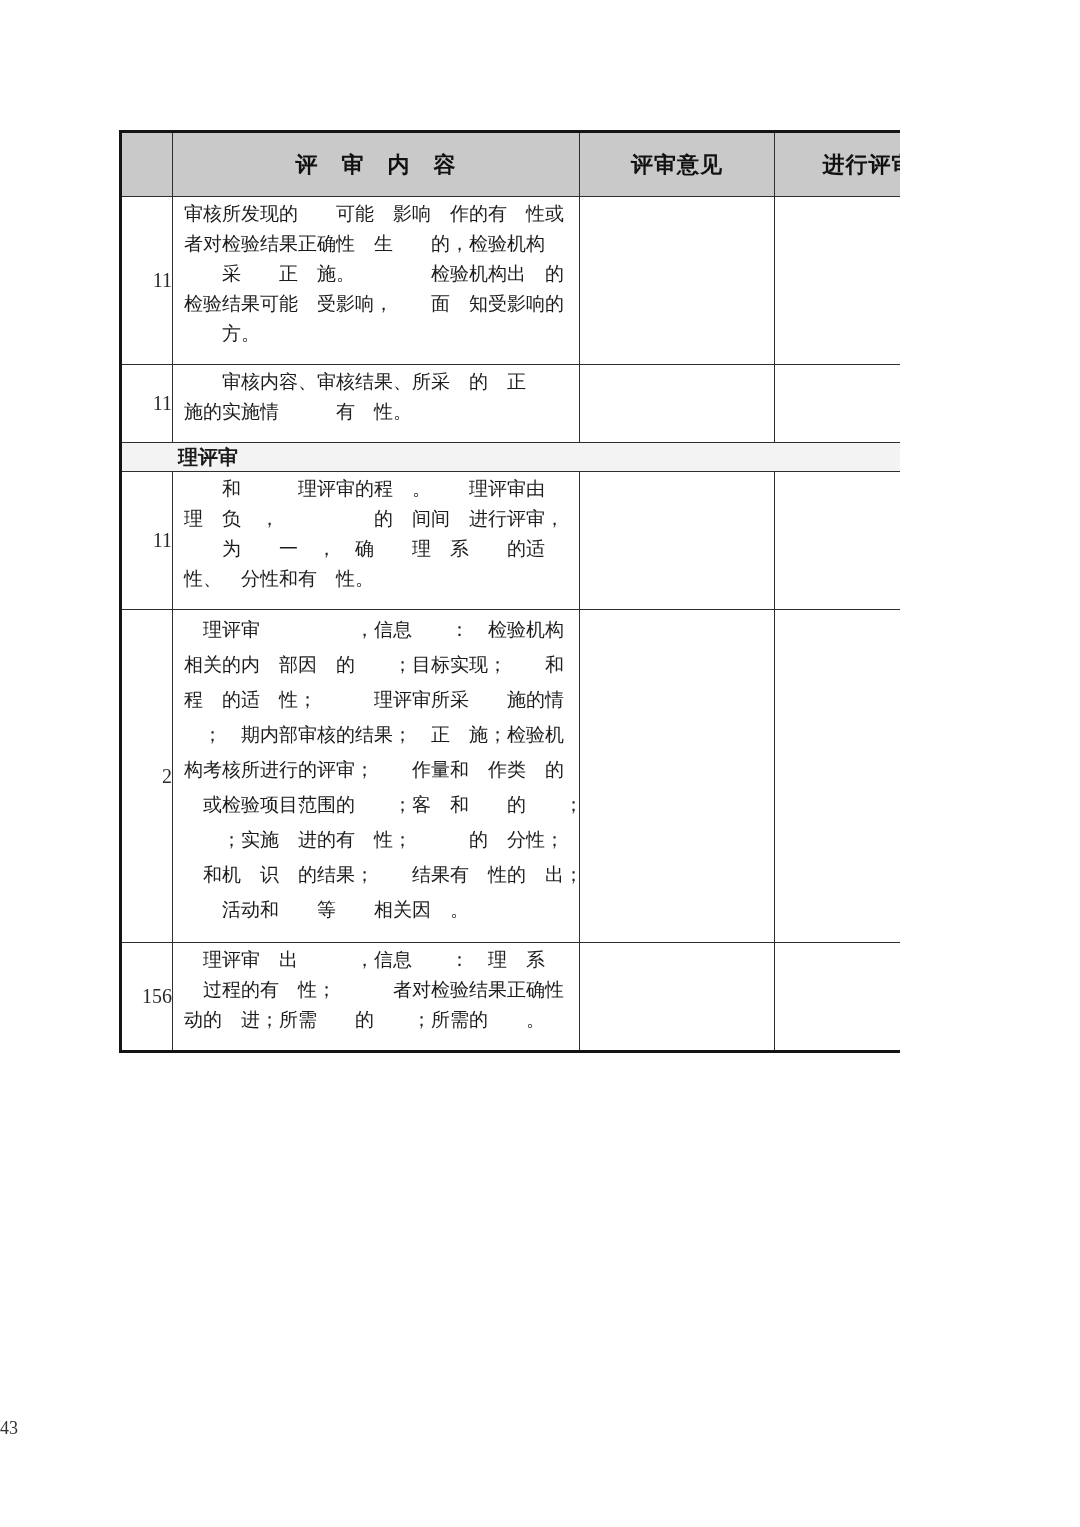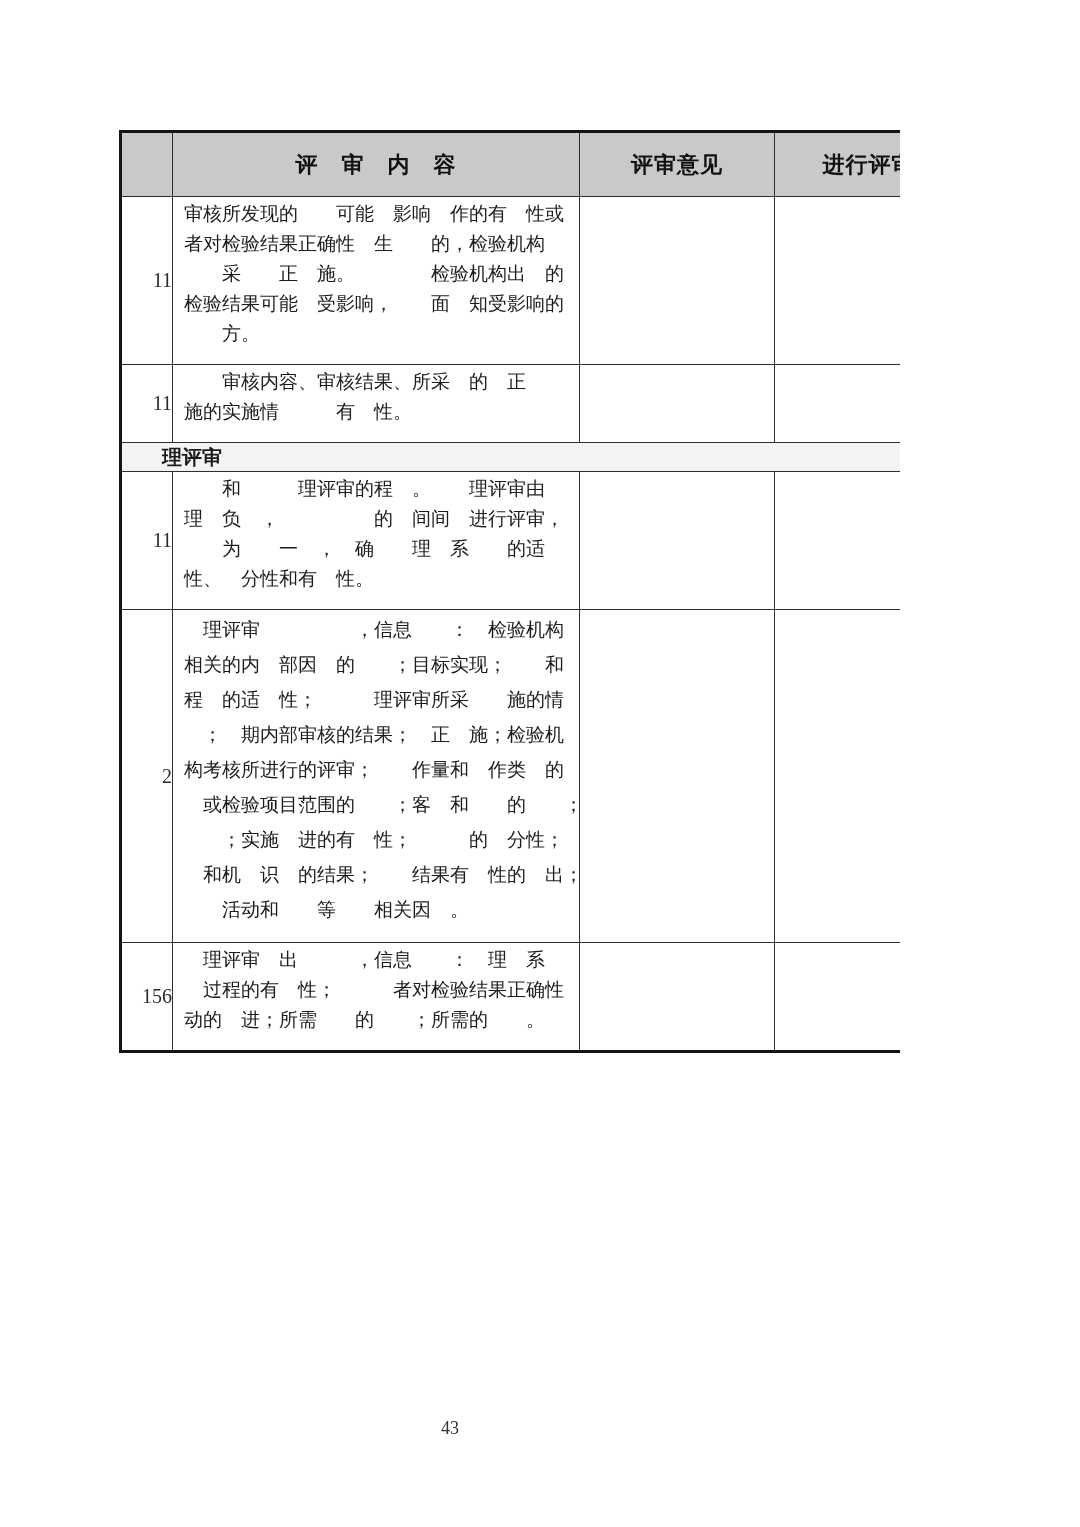--- a/index.html
+++ b/index.html
@@ -59,21 +59,21 @@
   }
   .review-table td.content-cell.tall {
     line-height: 35px;
   }
   .review-table tr.section-row td {
     background: #f3f3f3;
     height: 28px;
     font-size: 20px;
     font-weight: bold;
     color: #1c1c1c;
-    padding-left: 40px;
+    padding-left: 56px;
     white-space: pre;
     overflow: hidden;
   }
   .r-a { height: 149px; }
   .r-b { height: 74px; }
   .r-c { height: 138px; }
   .r-d { height: 327px; }
   .r-e { height: 91px; }
   .notes {
     position: absolute;
@@ -84,21 +84,20 @@
     line-height: 47px;
     white-space: pre;
     overflow: hidden;
     color: #222;
   }
   .page-number {
     position: absolute;
     left: 0;
     top: 1418px;
     width: 100%;
-    text-align: center;
     font-size: 18px;
     color: #333;
   }
 </style>
 </head>
 <body>
 
 <div class="page">
 
   <table class="review-table">

